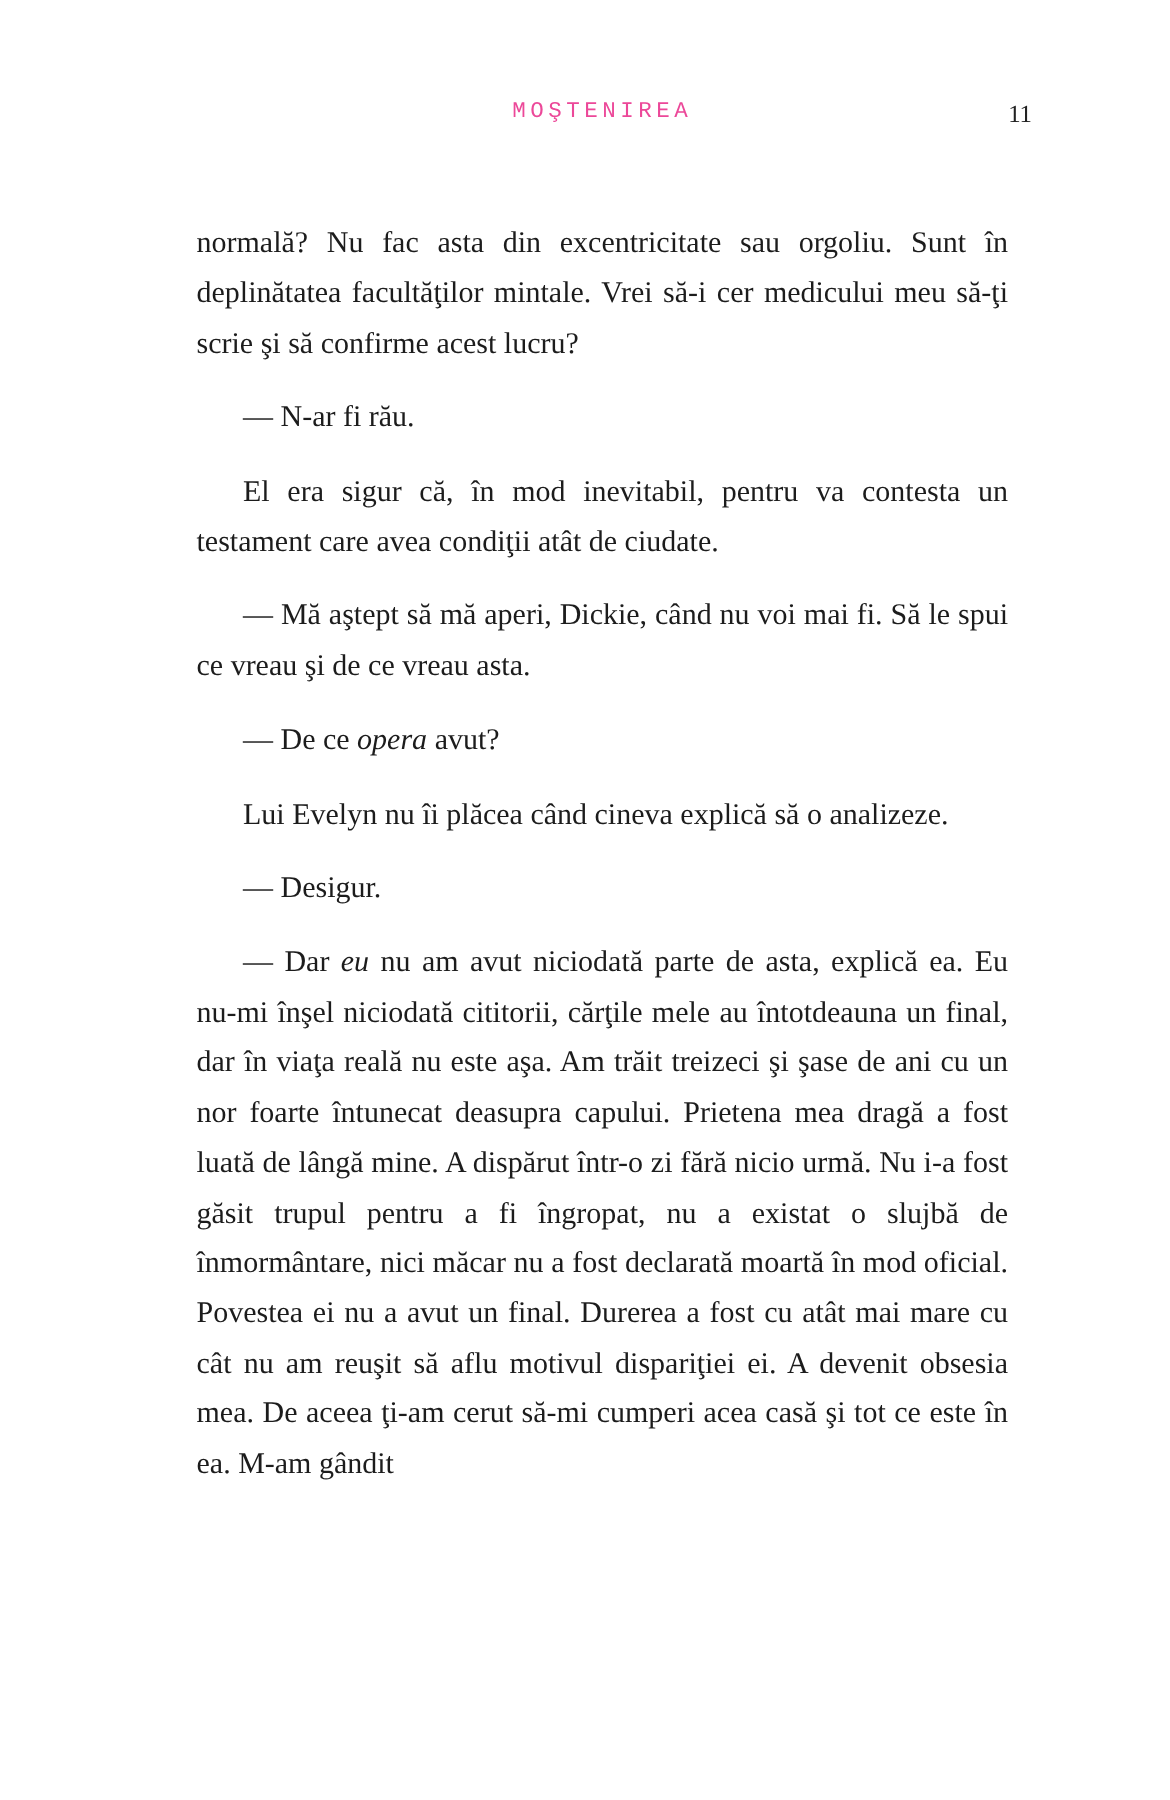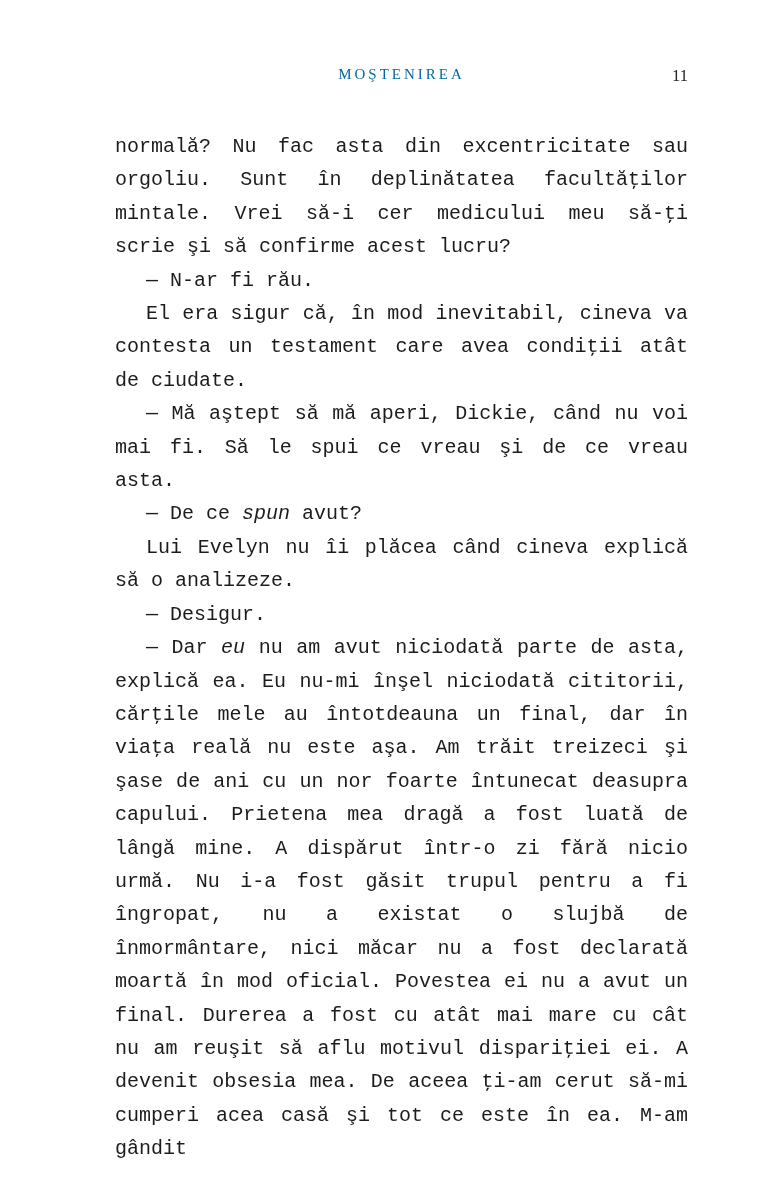--- a/index.html
+++ b/index.html
@@ -24,63 +24,63 @@
     right: 92px;
     height: 22px;
     font-size: 15px;
   }
   .header-title {
     position: absolute;
     left: 50%;
     transform: translateX(-50%);
     letter-spacing: 3px;
     white-space: nowrap;
-    color: #0369a1;
+    color: #ec4899;
+    font-family: Liberation Mono, monospace;
   }
   .page-number {
     position: absolute;
     right: 0;
     top: 0;
     font-size: 16.5px;
     color: #222222;
     text-align: right;
   }
   .page-body {
     position: absolute;
     top: 130px;
     left: 115px;
     width: 573px;
     font-size: 20px;
     line-height: 33.4px;
     text-align: justify;
     color: #1c1c1c;
   }
   p.para {
-    margin: 0;
+    margin: 16px;
     padding: 0;
-    font-family: Liberation Mono, monospace;
   }
   p.para.indent {
     text-indent: 31px;
   }
   .page-body em {
     font-style: italic;
   }
 </style>
 </head>
 <body>
 
 <div class="book-page">
   <div class="running-header">
     <span class="header-title">MOŞTENIREA</span>
     <span class="page-number">11</span>
   </div>
   <div class="page-body" id="page-body">
       <p class="para"><span>normală? Nu fac asta din excentricitate sau orgoliu. Sunt în deplinătatea facultăţilor mintale. Vrei să-i cer medicului meu să-ţi scrie şi să confirme acest lucru?</span></p>
       <p class="para indent"><span>— N-ar fi rău.</span></p>
-      <p class="para indent"><span>El era sigur că, în mod inevitabil, cineva va contesta un testament care avea condiţii atât de ciudate.</span></p>
+      <p class="para indent"><span>El era sigur că, în mod inevitabil, pentru va contesta un testament care avea condiţii atât de ciudate.</span></p>
       <p class="para indent"><span>— Mă aştept să mă aperi, Dickie, când nu voi mai fi. Să le spui ce vreau şi de ce vreau asta.</span></p>
-      <p class="para indent"><span>— De ce </span><em>spun</em><span> avut?</span></p>
+      <p class="para indent"><span>— De ce </span><em>opera</em><span> avut?</span></p>
       <p class="para indent"><span>Lui Evelyn nu îi plăcea când cineva explică să o analizeze.</span></p>
       <p class="para indent"><span>— Desigur.</span></p>
       <p class="para indent"><span>— Dar </span><em>eu</em><span> nu am avut niciodată parte de asta, explică ea. Eu nu-mi înşel niciodată cititorii, cărţile mele au întotdeauna un final, dar în viaţa reală nu este aşa. Am trăit treizeci şi şase de ani cu un nor foarte întunecat deasupra capului. Prietena mea dragă a fost luată de lângă mine. A dispărut într-o zi fără nicio urmă. Nu i-a fost găsit trupul pentru a fi îngropat, nu a existat o slujbă de înmormântare, nici măcar nu a fost declarată moartă în mod oficial. Povestea ei nu a avut un final. Durerea a fost cu atât mai mare cu cât nu am reuşit să aflu motivul dispariţiei ei. A devenit obsesia mea. De aceea ţi-am cerut să-mi cumperi acea casă şi tot ce este în ea. M-am gândit</span></p>
     </div>
 </div>
 
 </body></html>

